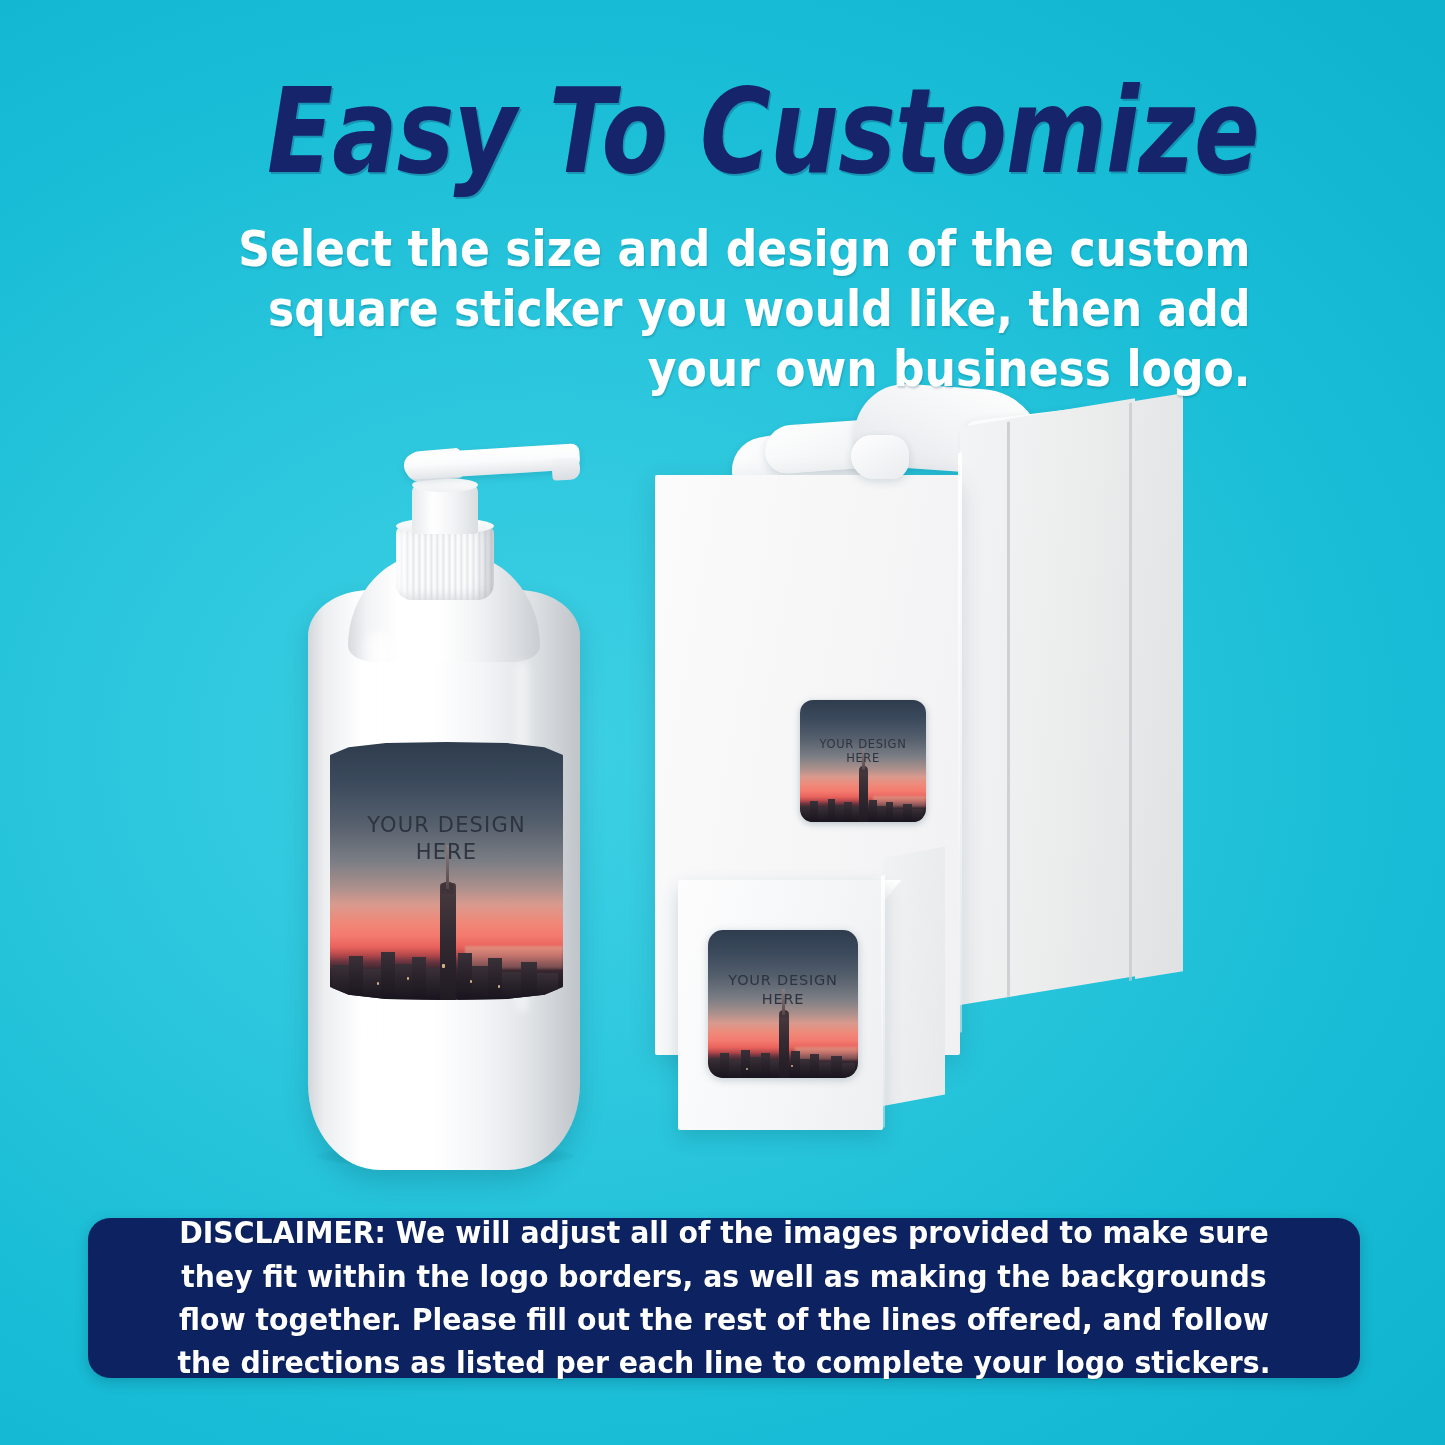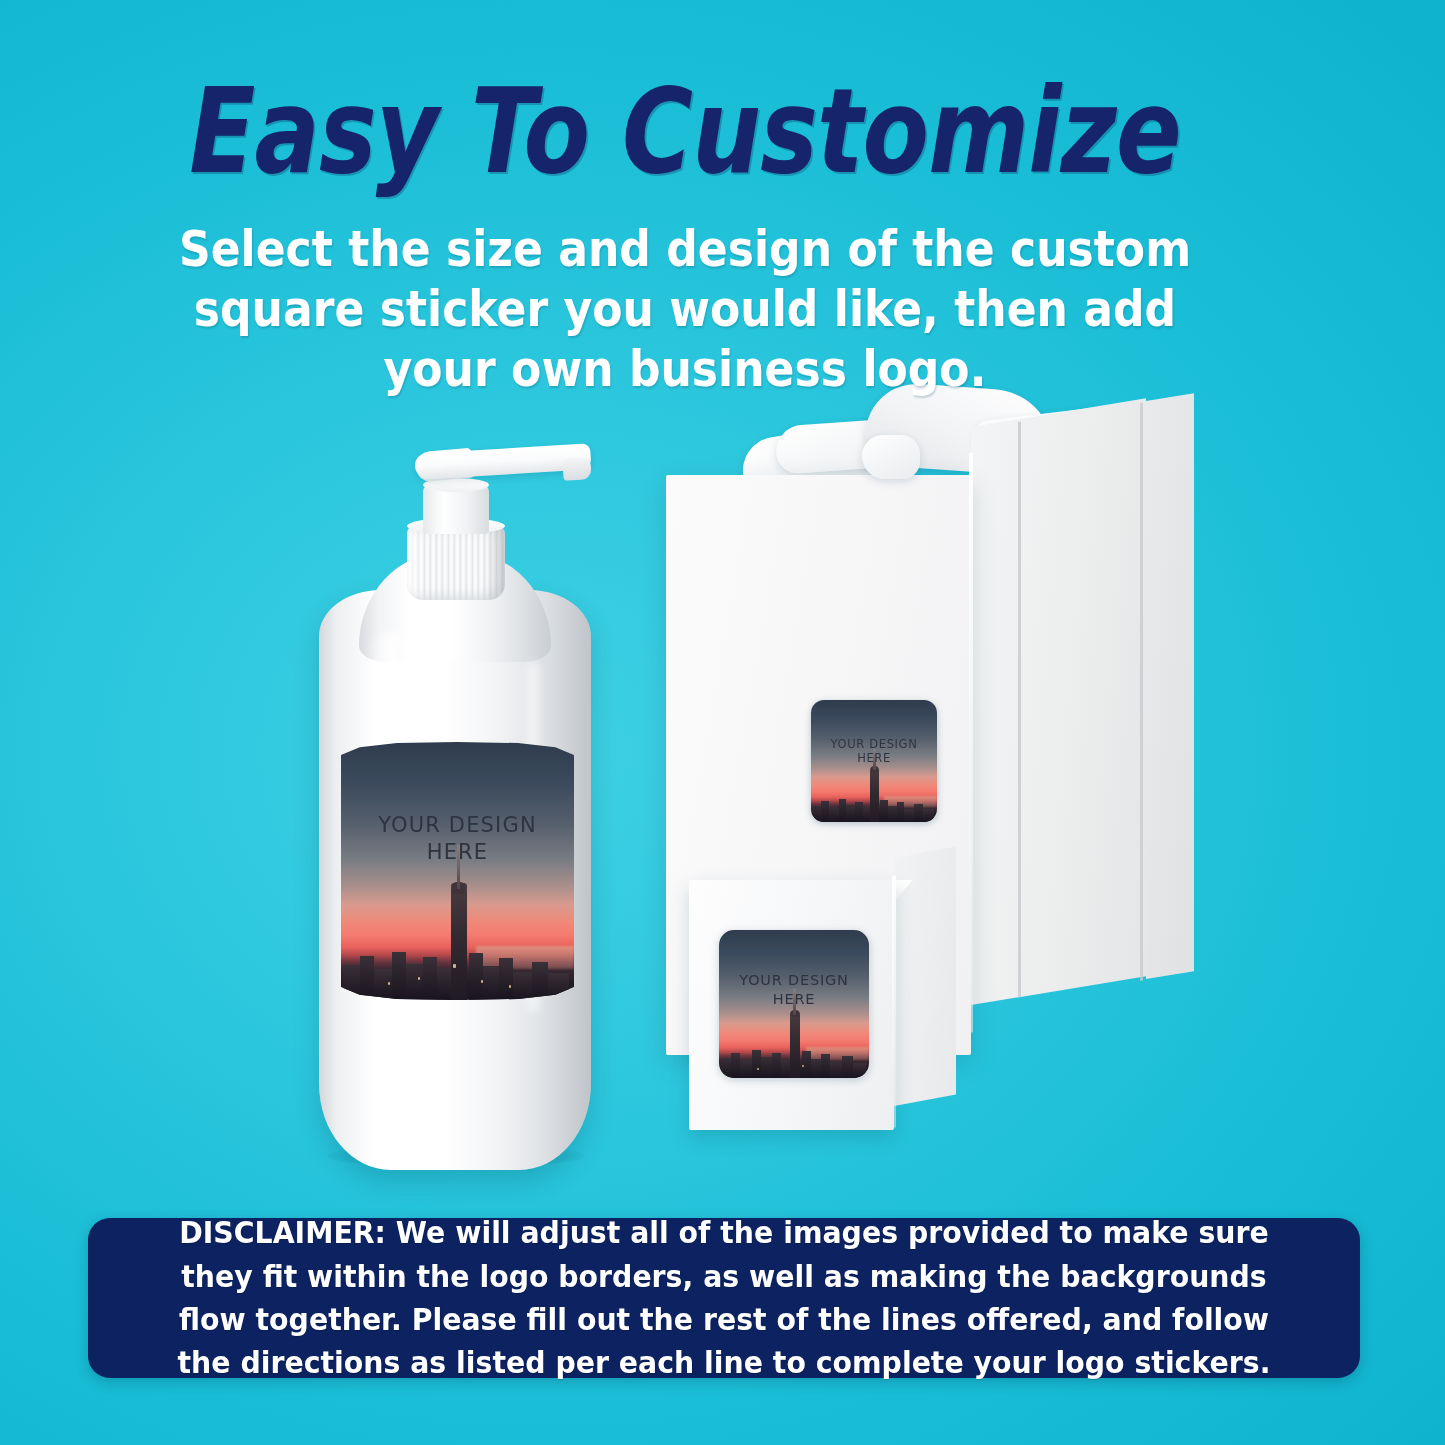--- a/index.html
+++ b/index.html
@@ -13,22 +13,22 @@
 
   
   #bg {
     position:absolute; inset:0;
     background:
       radial-gradient(ellipse 85% 70% at 38% 52%, #3ed0e4 0%, #2ec8de 32%, #19bdd6 68%, #10b3ce 100%);
   }
 
   
   #header {
-    position:absolute; left:0; top:0; width:1370px; height:380px;
-    text-align:center; z-index:20;
+    position:absolute; left:12px; top:0; width:1370px; height:380px;
+    text-align:right; z-index:20;
   }
   #title {
     margin-top:72px;
     font-family: "DejaVu Sans", sans-serif;
     font-size:118px;
     font-weight:700;
     font-style:italic;
     letter-spacing:-1px;
     color:#16246b;
     line-height:1;
@@ -41,21 +41,21 @@
     font-family:"DejaVu Sans", sans-serif;
     font-size:49px;
     font-weight:700;
     color:#ffffff;
     line-height:1.22;
     transform: scaleX(0.9);
     text-shadow: 1px 2px 2px rgba(0,70,90,.22);
   }
 
   
-  #stage { position:absolute; inset:0; z-index:10;margin-left:11px; }
+  #stage { position:absolute; inset:0; z-index:10; }
 
   
   #giftbox { position:absolute; left:655px; top:455px; width:540px; height:625px; }
   .gb-front {
     position:absolute; left:0; top:20px; width:305px; height:580px;
     background: linear-gradient(100deg,#fbfbfc 0%, #f7f7f8 45%, #f1f1f3 100%);
     border-radius:2px;
     box-shadow: 0 8px 26px rgba(0,60,80,.17);
   }
   .gb-side {

